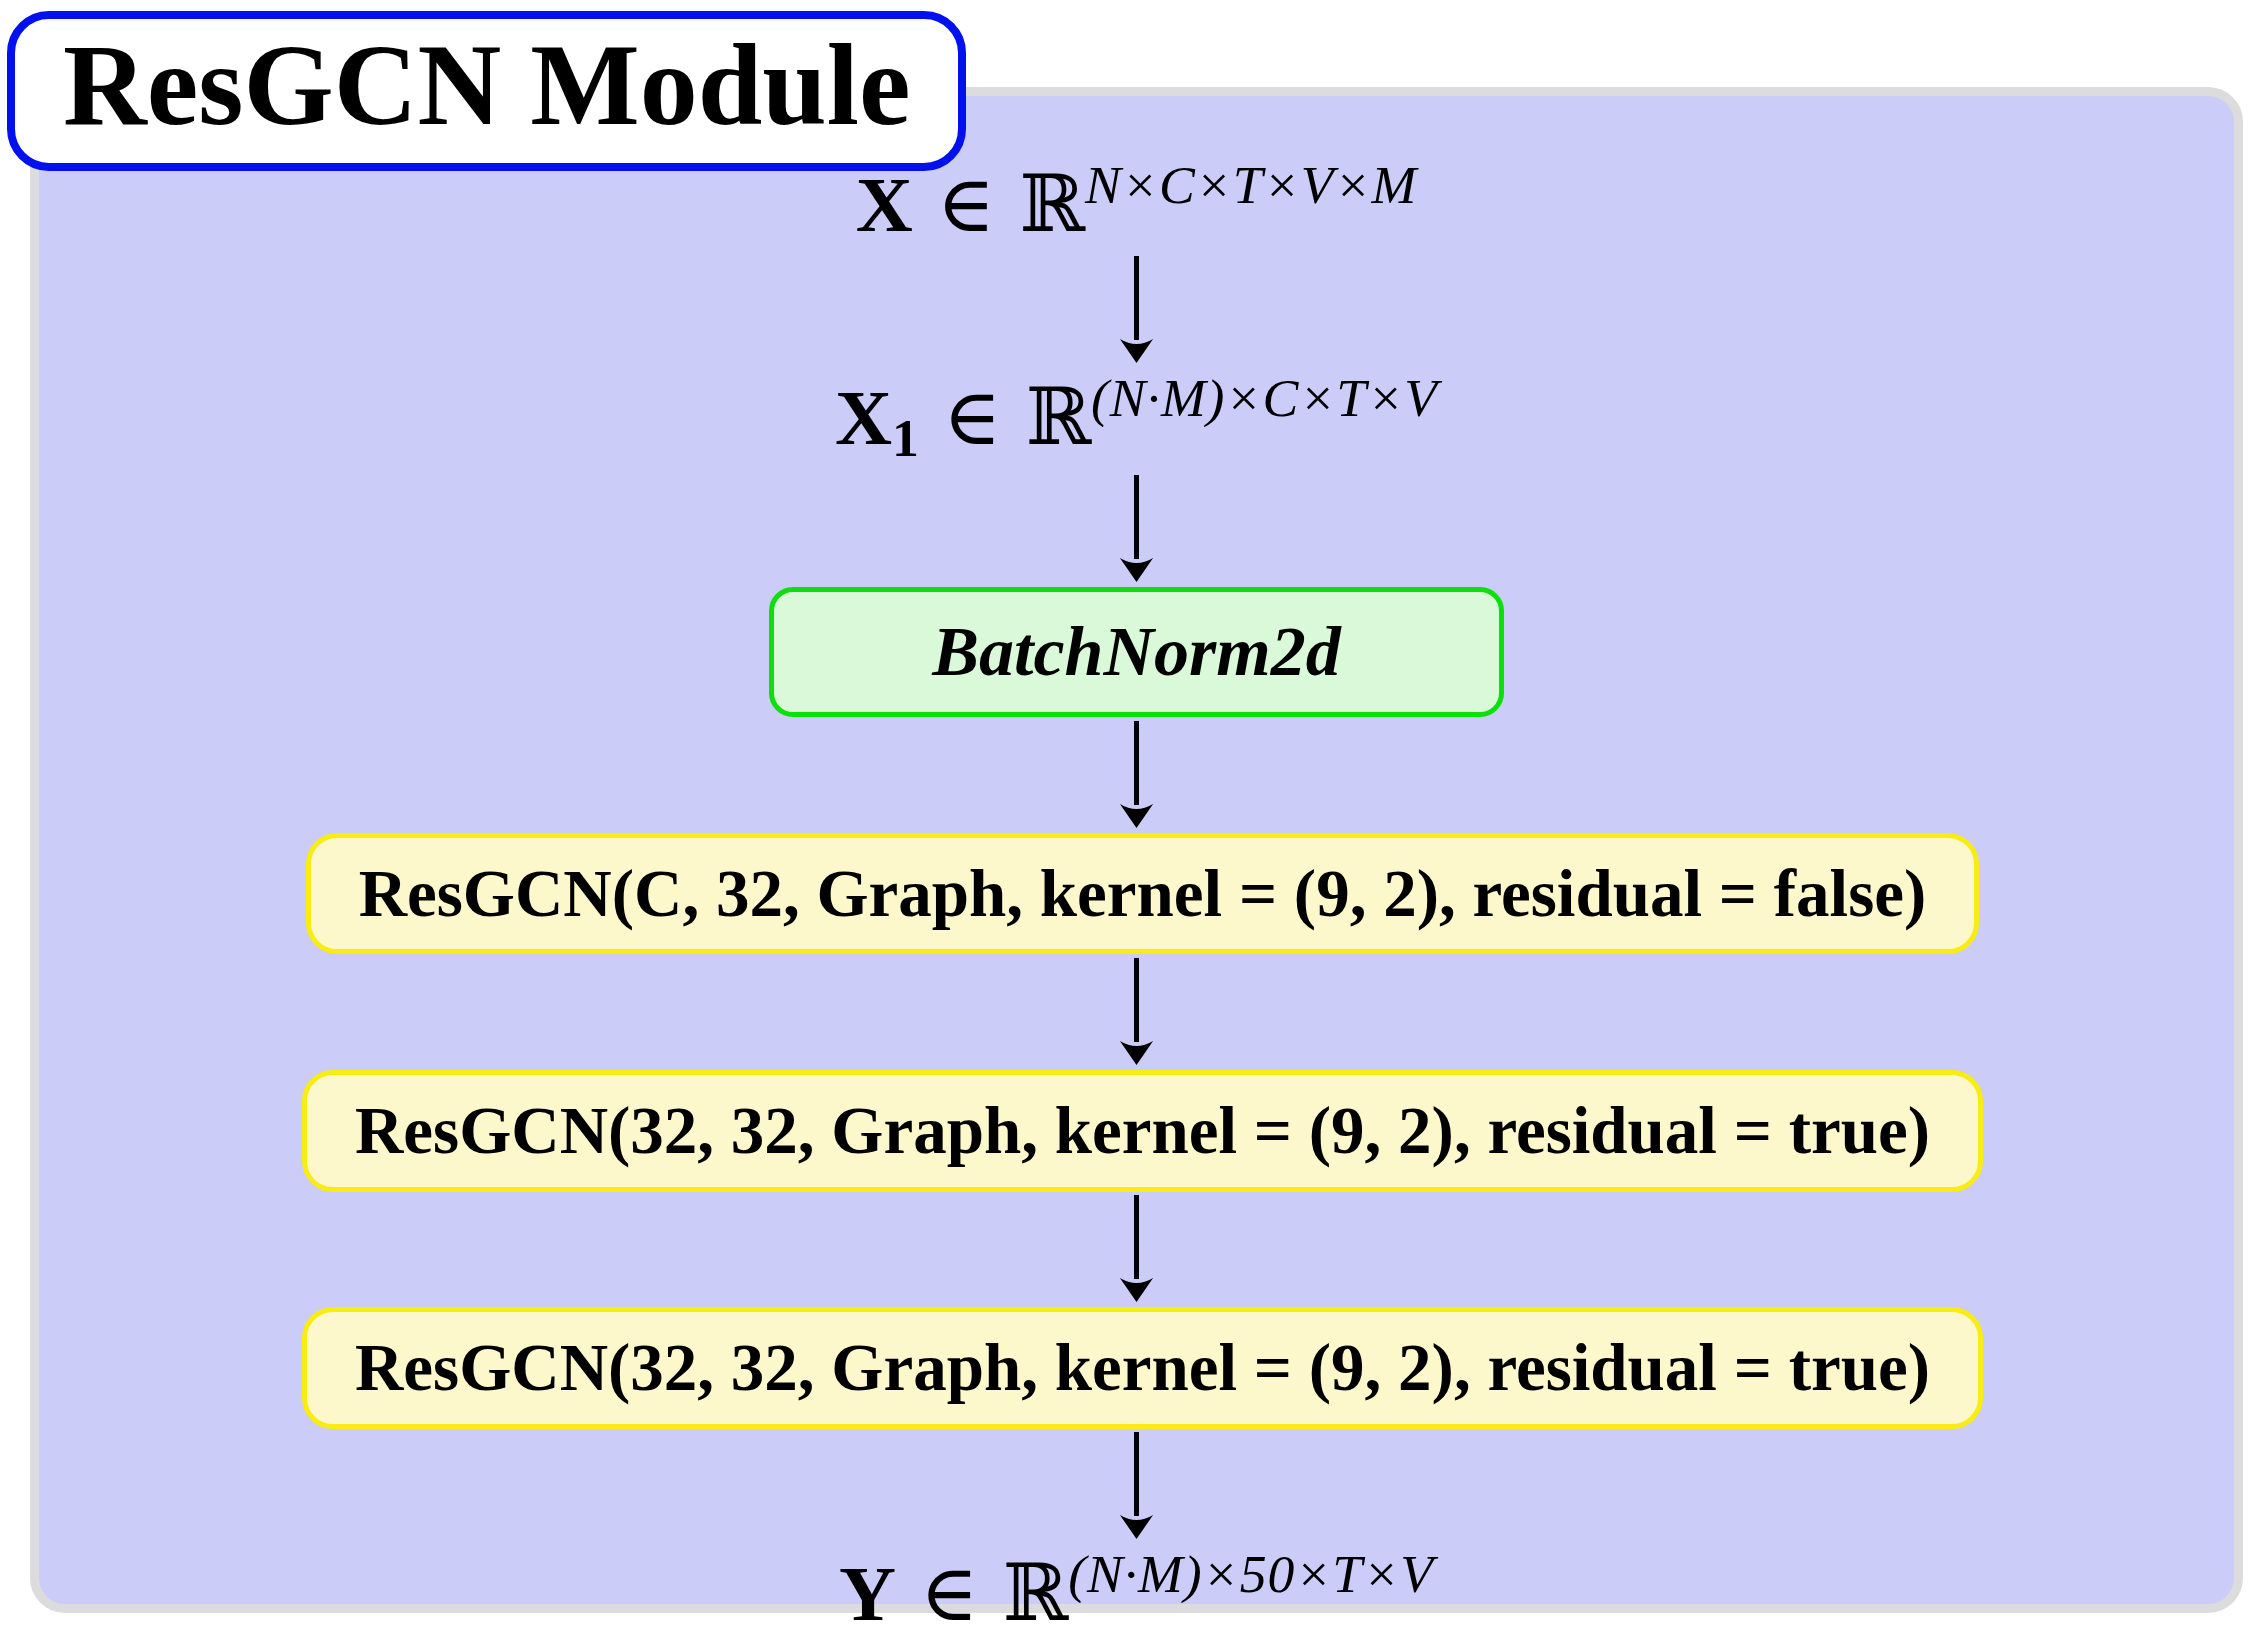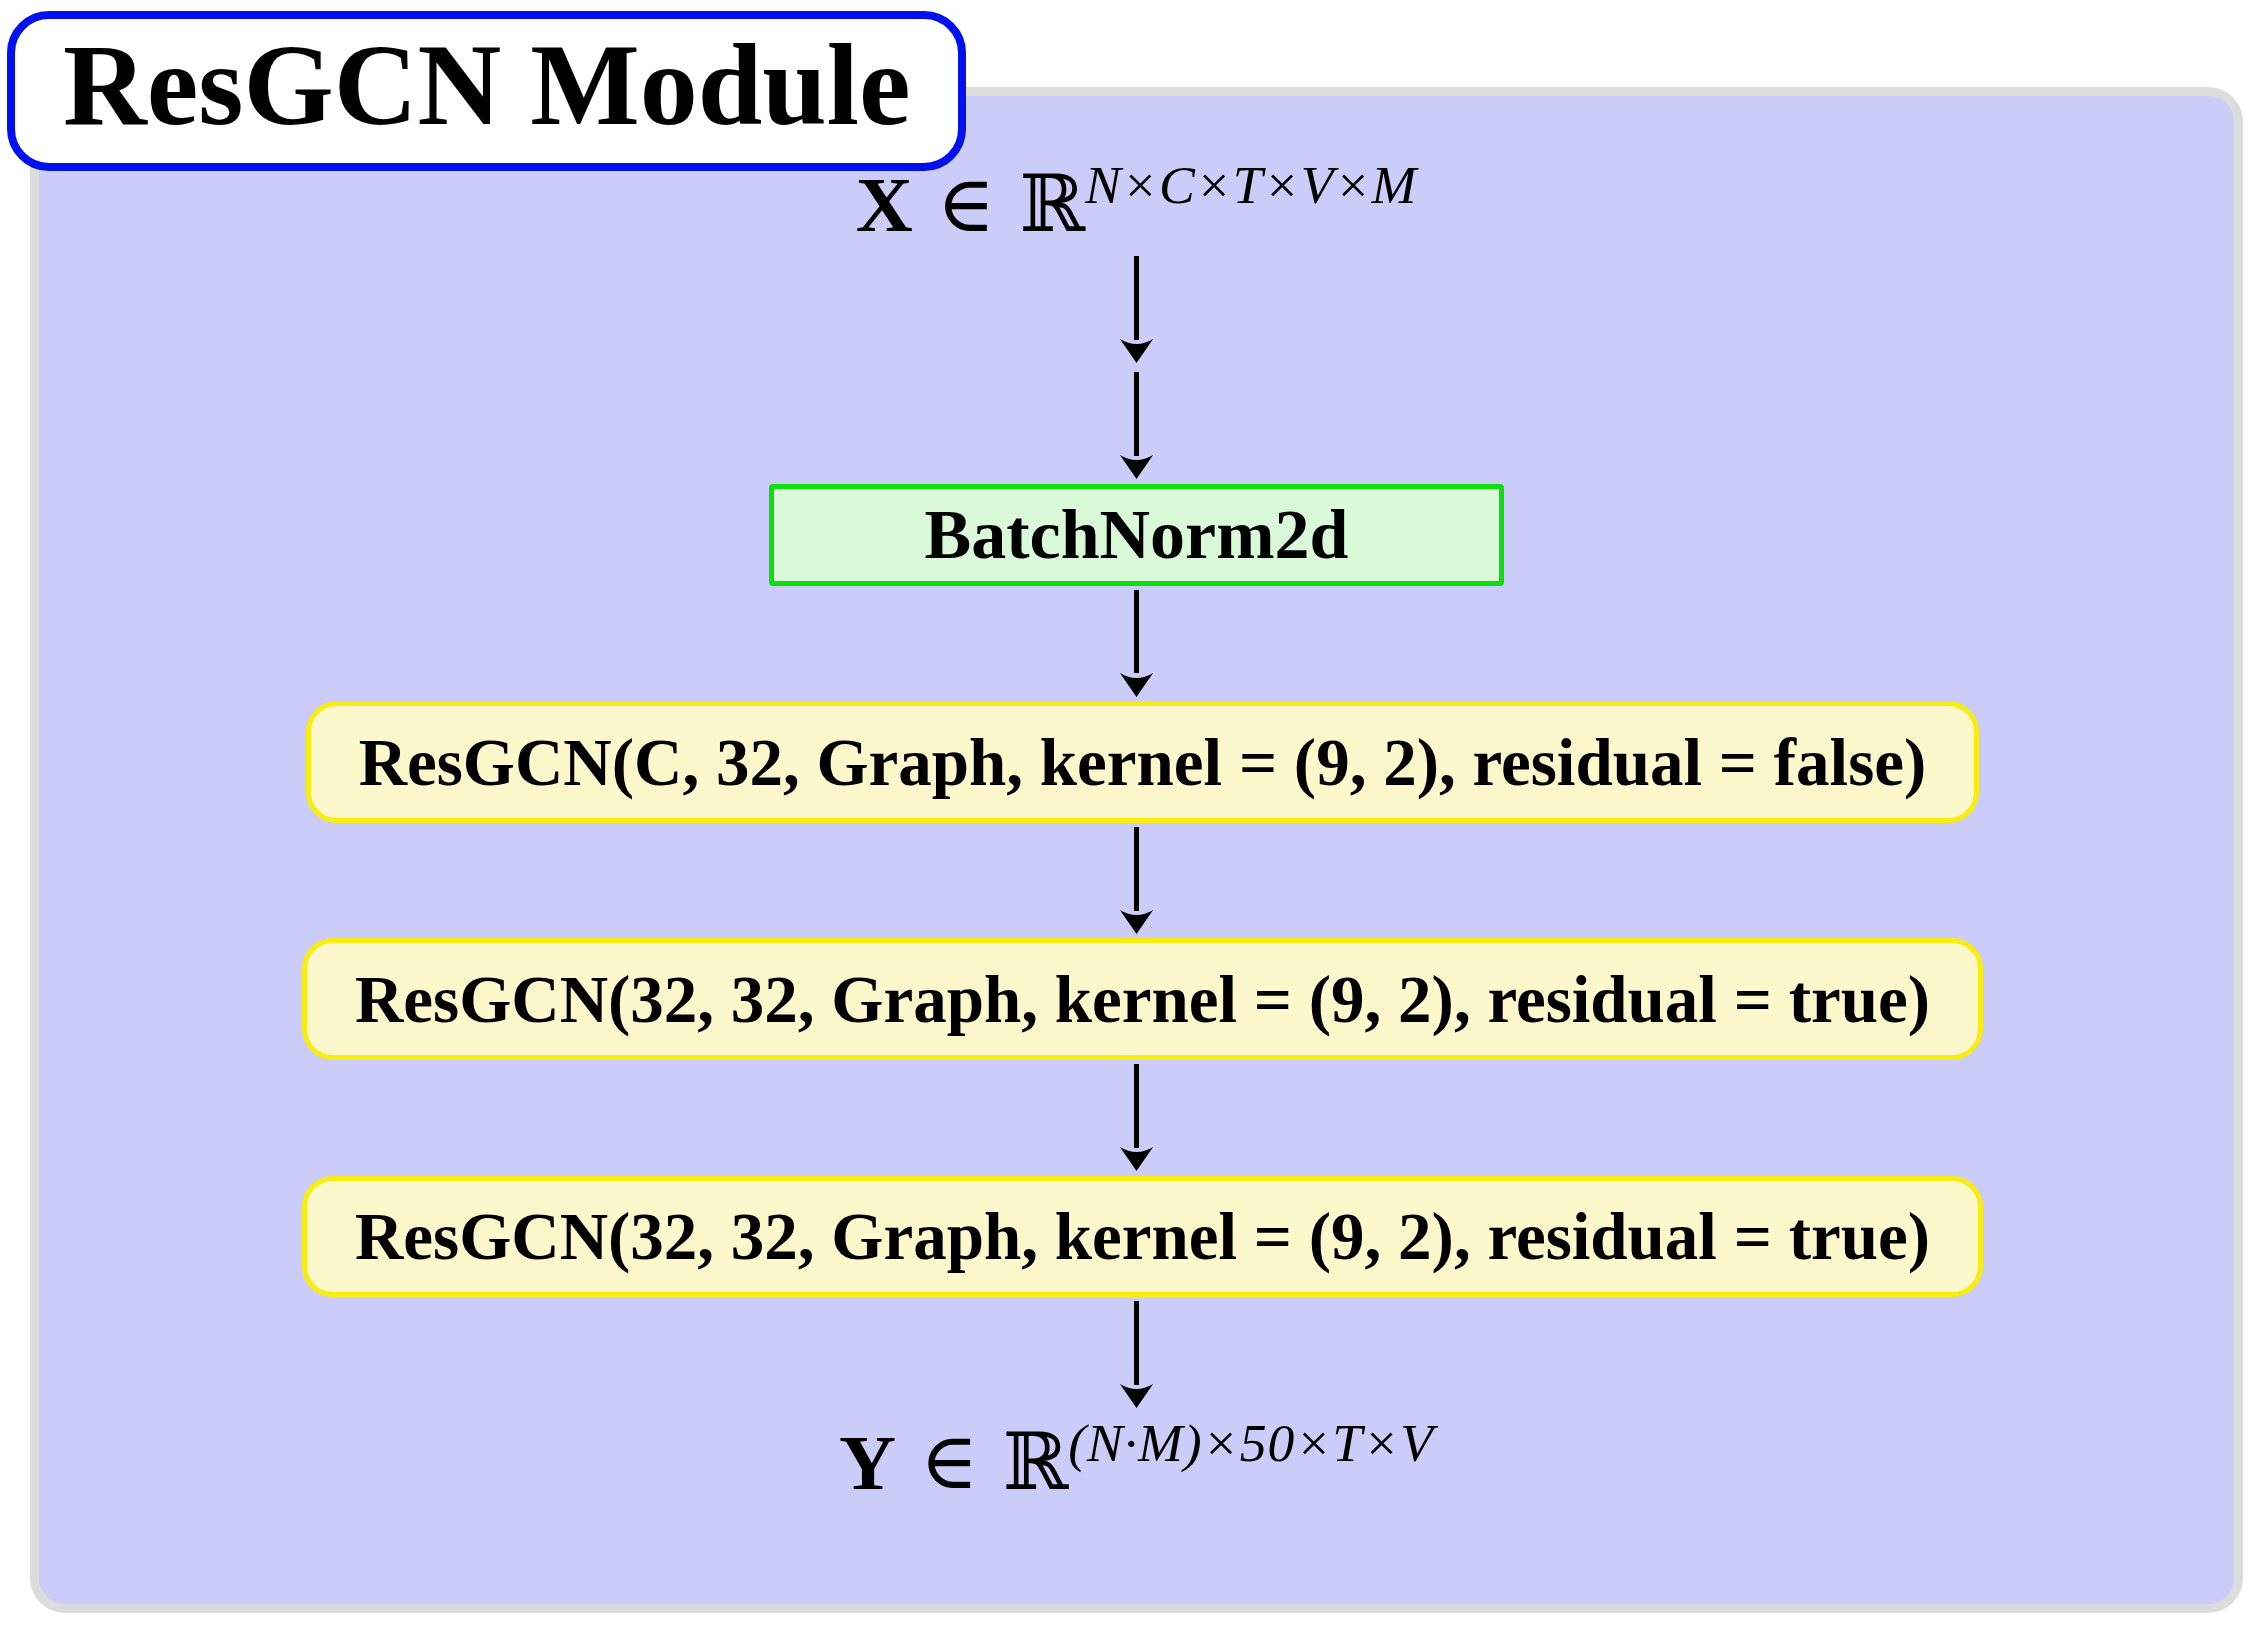--- a/index.html
+++ b/index.html
@@ -100,25 +100,26 @@
   .node {
     box-sizing: border-box;
     font-weight: bold;
     text-align: center;
     white-space: nowrap;
     flex: none;
   }
   .node-green {
     background: var(--green_bg, #d9f9d9);
     border: 5.5px solid var(--green_border, #0ddf0d);
-    border-radius: 4px;
+    border-radius: 24px;
     font-size: 70px;
     line-height: 1.12;
     min-width: 735px;
-    padding: 7px 37px;
+    padding: 21px 37px;
+    font-style: italic;
   }
   .node-yellow {
     background: var(--yellow_bg, #fcf8cc);
     border: 5.5px solid var(--yellow_border, #f8ec12);
     border-radius: 31px;
     font-size: 67px;
     line-height: 1.12;
     padding: 18.4px 48px;
     margin-left: 12px;
   }
@@ -140,20 +141,23 @@
       <span class="mvar">X</span><span class="sym">∈</span><span class="bb">ℝ</span><span class="sup">N×C×T×V×M</span>
     </div>
 
     <div class="arrow">
       <div class="arrow-line"></div>
       <svg class="arrow-head" width="35" height="26" viewBox="0 0 38 28">
           <path d="M1,1 Q19,12 37,1 L19,27 Z"></path>
         </svg>
     </div>
 
+    <div class="formula">
+      <span class="mvar">X</span><span class="sub">1</span><span class="sym">∈</span><span class="bb">ℝ</span><span class="sup">(N·M)×C×T×V</span>
+    </div>
 
     <div class="arrow">
       <div class="arrow-line"></div>
       <svg class="arrow-head" width="35" height="26" viewBox="0 0 38 28">
           <path d="M1,1 Q19,12 37,1 L19,27 Z"></path>
         </svg>
     </div>
 
     <div class="node node-green">
       <span>BatchNorm2d</span>

